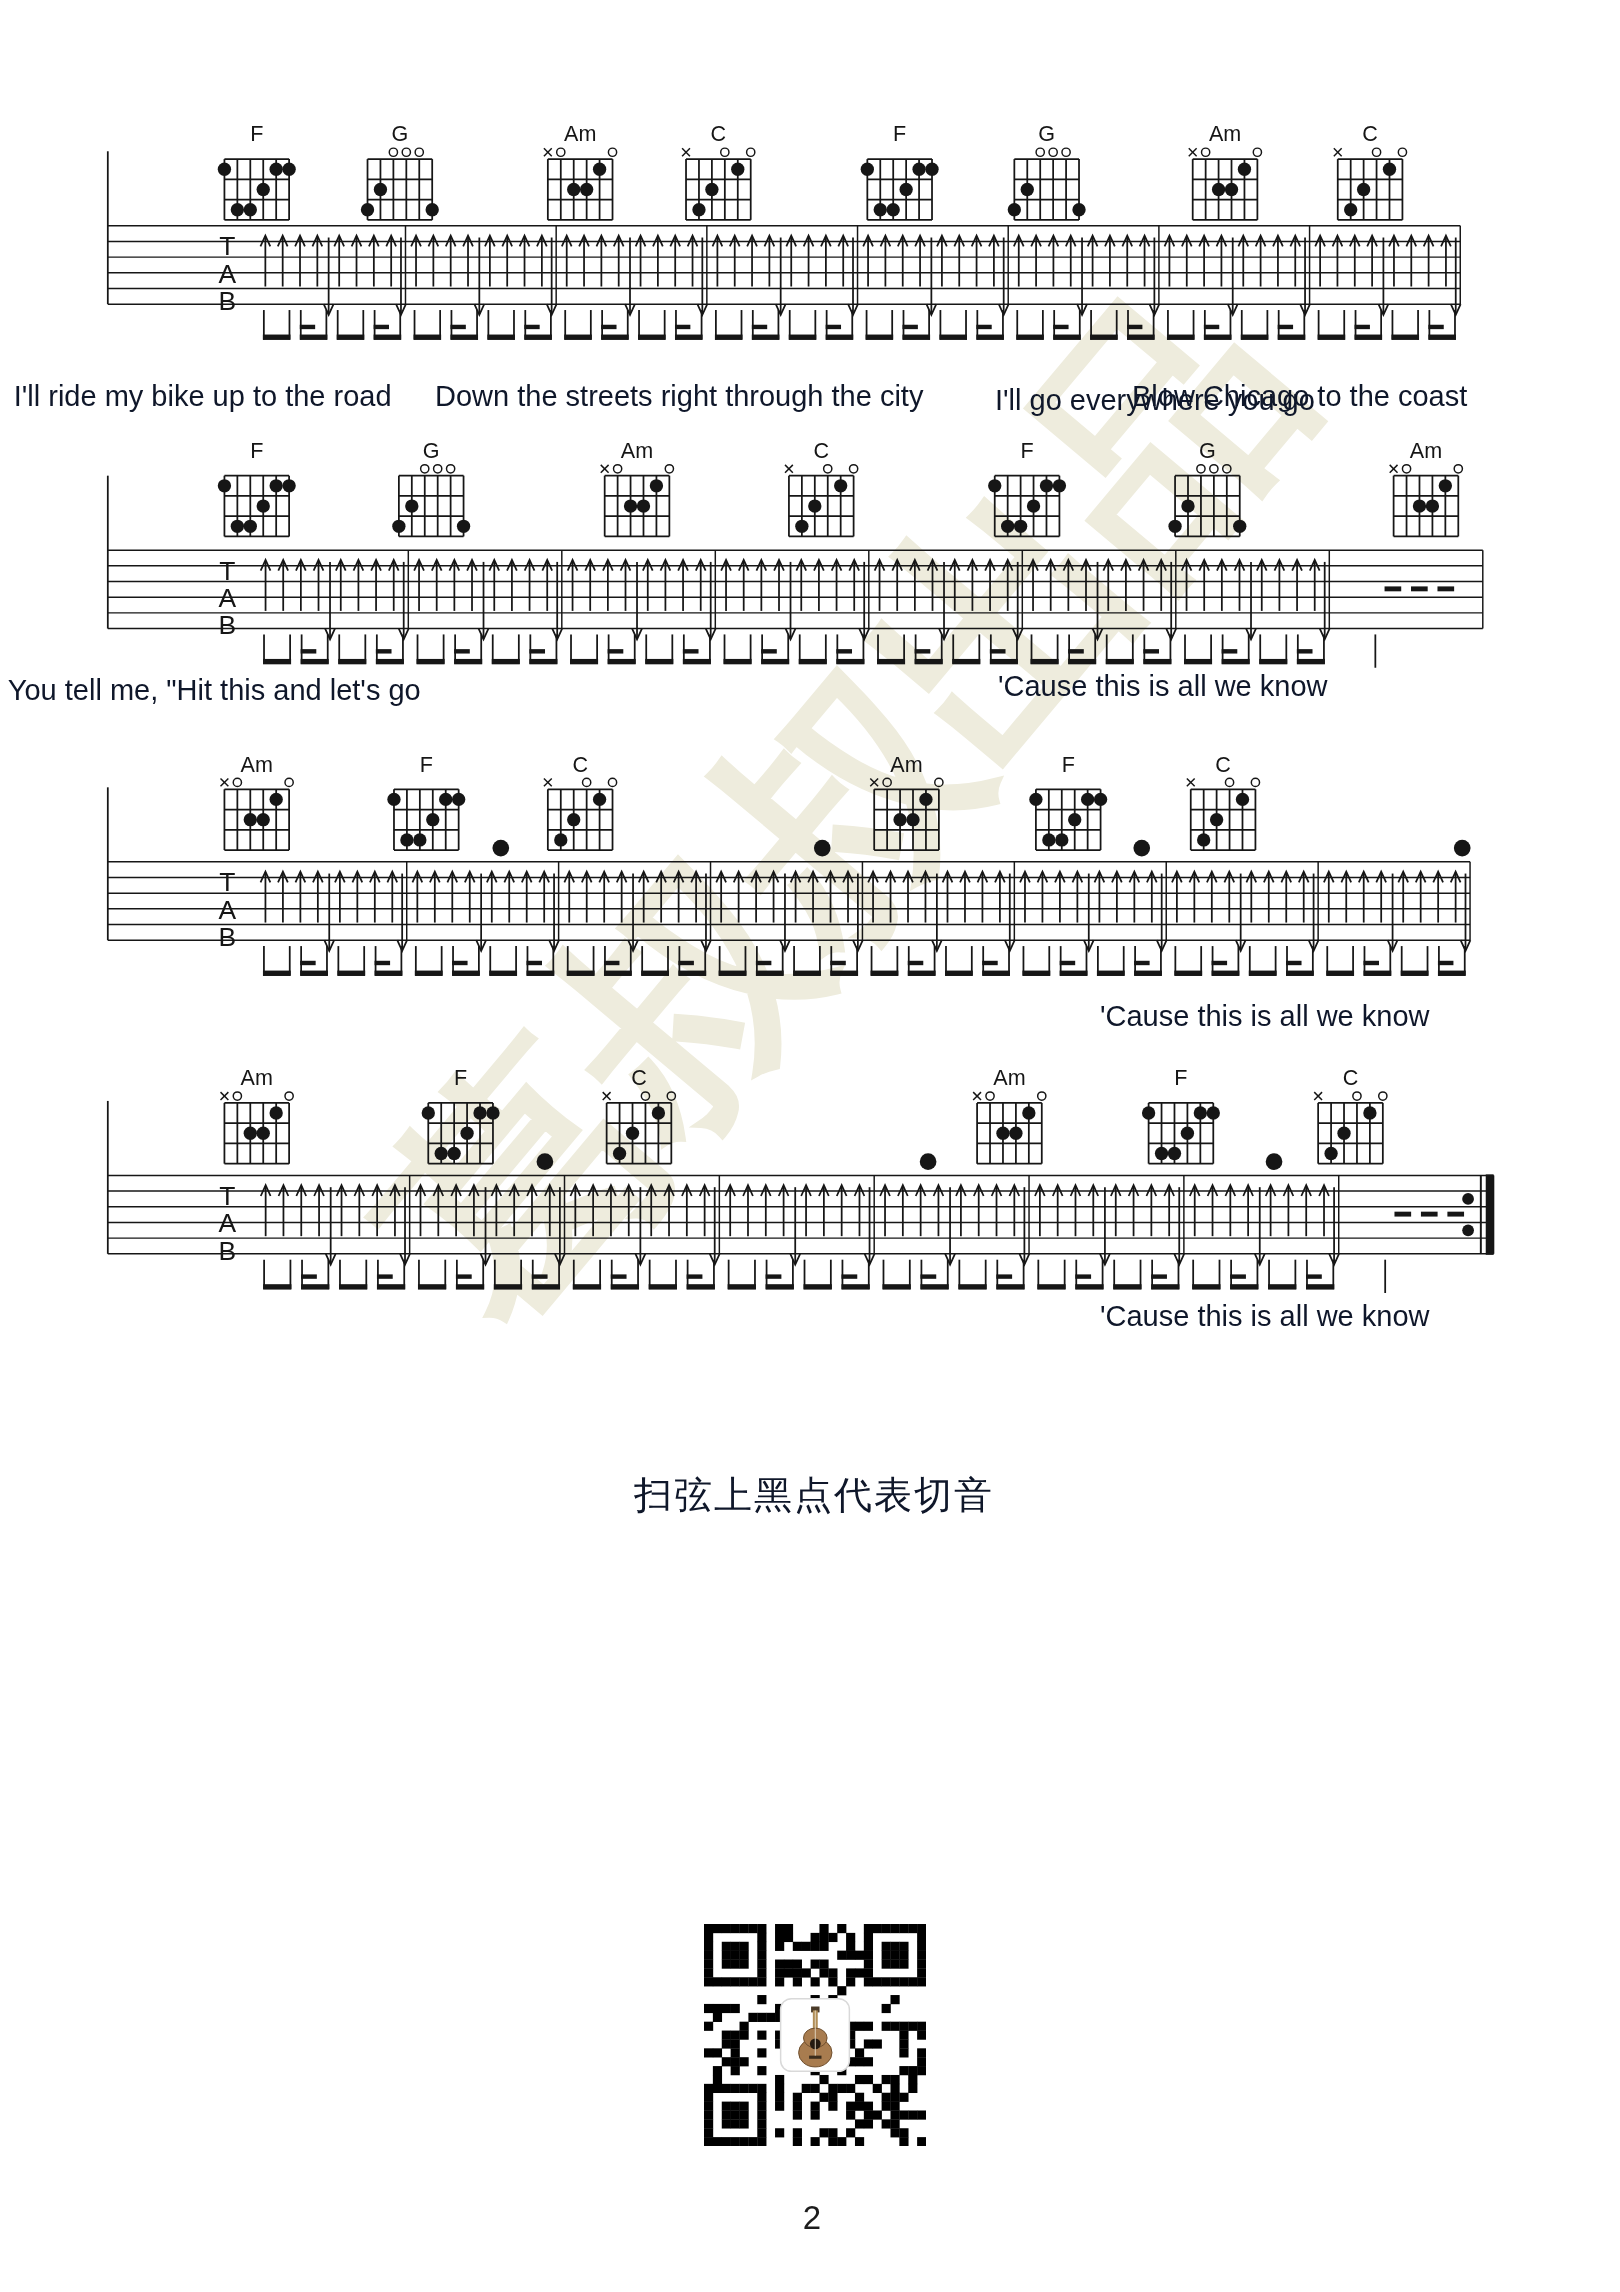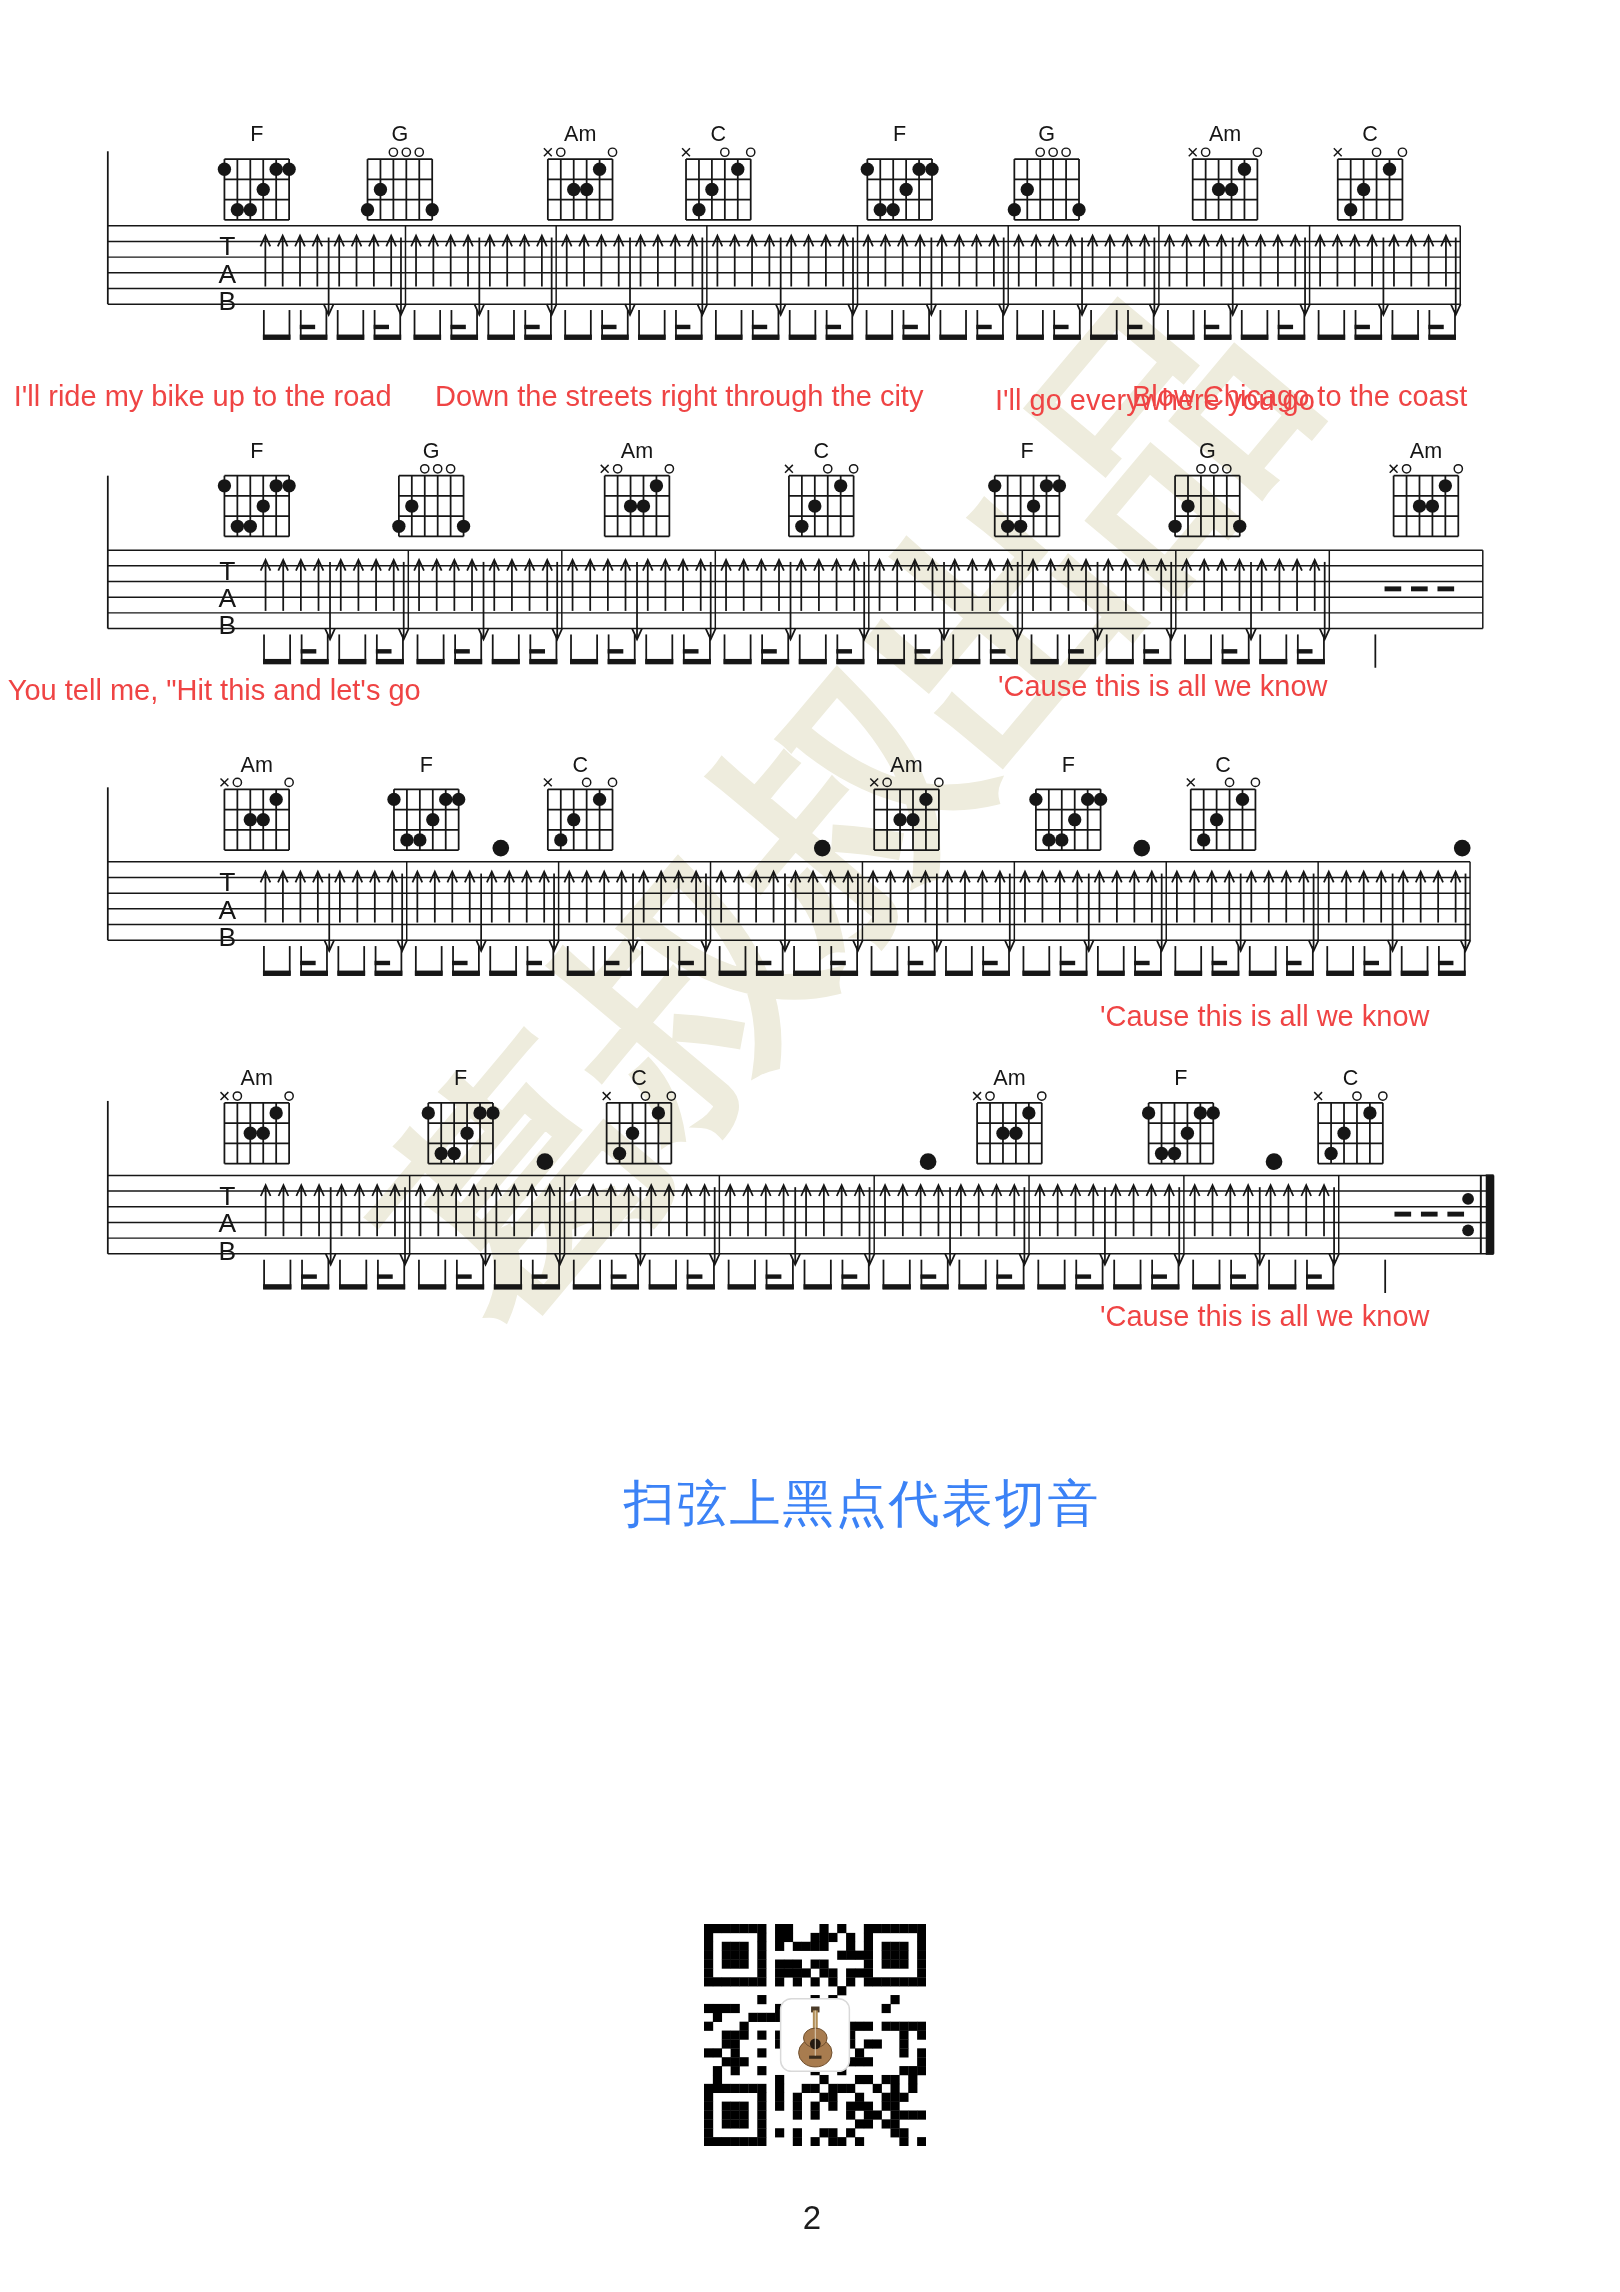--- a/index.html
+++ b/index.html
@@ -3,23 +3,23 @@
 <meta charset="utf-8">
 <style>
   html,body{margin:0;padding:0;background:#ffffff;}
   .page{position:relative;width:1620px;height:2293px;background:#fff;overflow:hidden;
         font-family:"Liberation Sans","DejaVu Sans",sans-serif;}
   .watermark{position:absolute;left:843px;top:814px;
         transform:translate(-50%,-50%) rotate(-50deg);
         font-size:257px;font-weight:bold;letter-spacing:-9.8px;white-space:nowrap;
         z-index:0;user-select:none;pointer-events:none;}
   .layer{position:absolute;left:0;top:0;z-index:1;}
-  .lyric{position:absolute;z-index:2;font-size:29px;color:#ef4444;white-space:nowrap;}
-  .cn-note{position:absolute;z-index:2;left:862px;top:1470px;transform:translateX(-50%);
-        font-size:51px;color:#3b82f6;letter-spacing:2px;white-space:nowrap;}
+  .lyric{position:absolute;z-index:2;font-size:29px;color:#0f172a;white-space:nowrap;}
+  .cn-note{position:absolute;z-index:2;left:814px;top:1470px;transform:translateX(-50%);
+        font-size:38px;color:#0f172a;letter-spacing:2px;white-space:nowrap;}
   .qrpos{position:absolute;left:704px;top:1924px;z-index:2;}
   .page-num{position:absolute;z-index:2;left:812px;top:2199px;transform:translateX(-50%);
         font-size:33px;color:#1c1c1c;}
   svg text{font-family:"Liberation Sans","DejaVu Sans",sans-serif;}
 </style>
 </head>
 <body>
 
 <div class="page">
 

